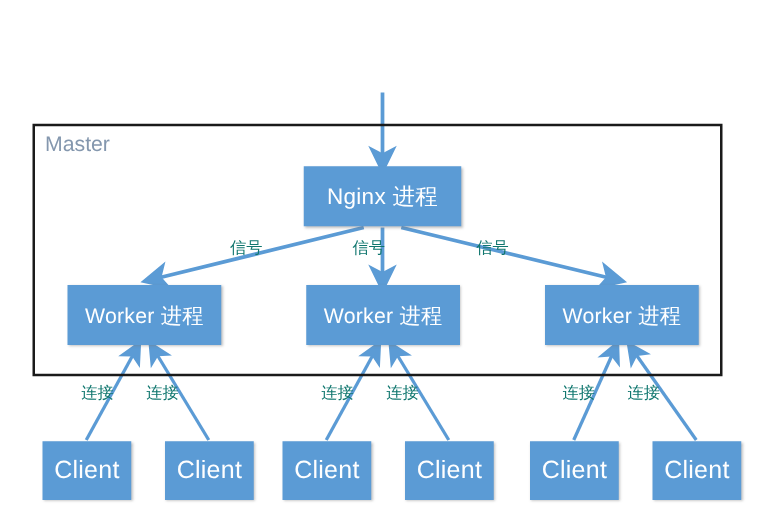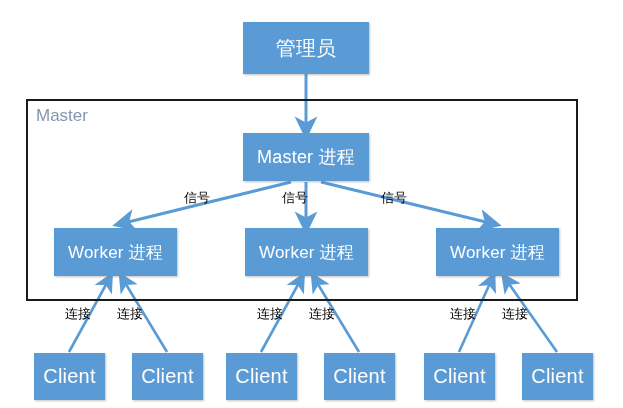--- a/index.html
+++ b/index.html
@@ -76,21 +76,21 @@
   .nginx-label {
     position: absolute;
     left: 36px; top: 106px;
     font-size: 17px;
     color: #8497AE;
     z-index: 2;
   }
   .edge-label {
     position: absolute;
     font-size: 13px;
-    color: #000000;
+    color: #0f766e;
     white-space: nowrap;
     z-index: 4;
   }
   .sig-1 { left: 184px; top: 189px; }
   .sig-2 { left: 282px; top: 189px; }
   .sig-3 { left: 381px; top: 189px; }
 
   .conn-1 { left: 65px;  top: 305px; }
   .conn-2 { left: 117px; top: 305px; }
   .conn-3 { left: 257px; top: 305px; }
@@ -124,23 +124,22 @@
     <path d="M 261 352 L 300 281" stroke="#5B9BD5" stroke-width="2.6" fill="none" marker-end="url(#arrow)"></path>
     <path d="M 359 352 L 316 281" stroke="#5B9BD5" stroke-width="2.6" fill="none" marker-end="url(#arrow)"></path>
 
     <path d="M 459 352 L 491 281" stroke="#5B9BD5" stroke-width="2.6" fill="none" marker-end="url(#arrow)"></path>
     <path d="M 557 352 L 507 281" stroke="#5B9BD5" stroke-width="2.6" fill="none" marker-end="url(#arrow)"></path>
   </svg>
 
   <div class="nginx-frame"></div>
   <div class="nginx-label">Master</div>
 
-  <div class="node node-admin">管理员</div>
 
-  <div class="node node-master">Master 进程</div>
+  <div class="node node-master">Nginx 进程</div>
 
   <div class="node node-worker worker-1">Worker 进程</div>
   <div class="node node-worker worker-2">Worker 进程</div>
   <div class="node node-worker worker-3">Worker 进程</div>
 
   <div class="node node-client client-1">Client</div>
   <div class="node node-client client-2">Client</div>
   <div class="node node-client client-3">Client</div>
   <div class="node node-client client-4">Client</div>
   <div class="node node-client client-5">Client</div>

